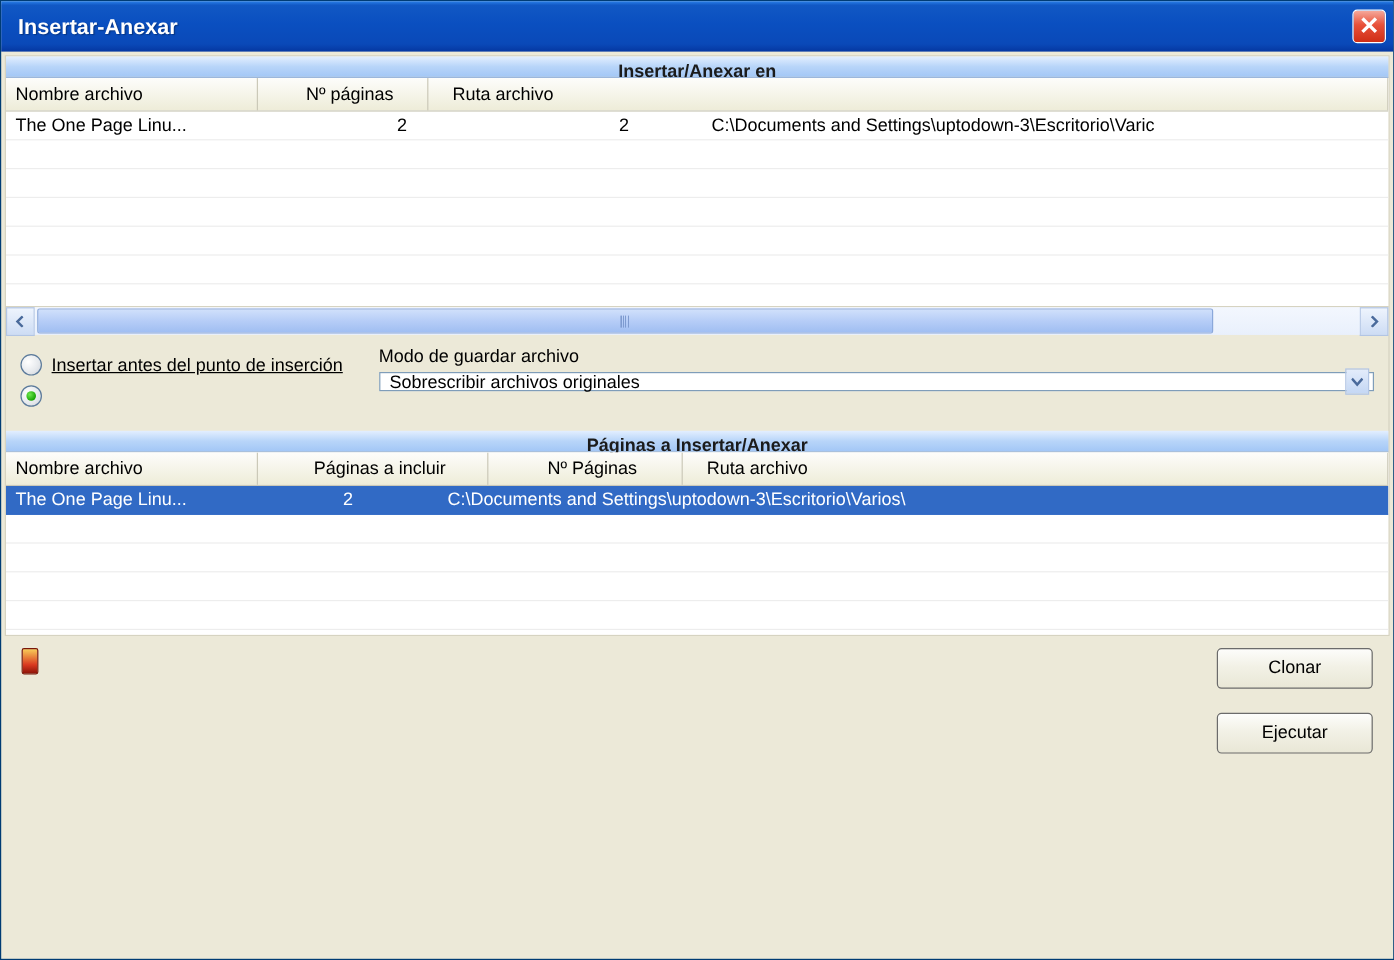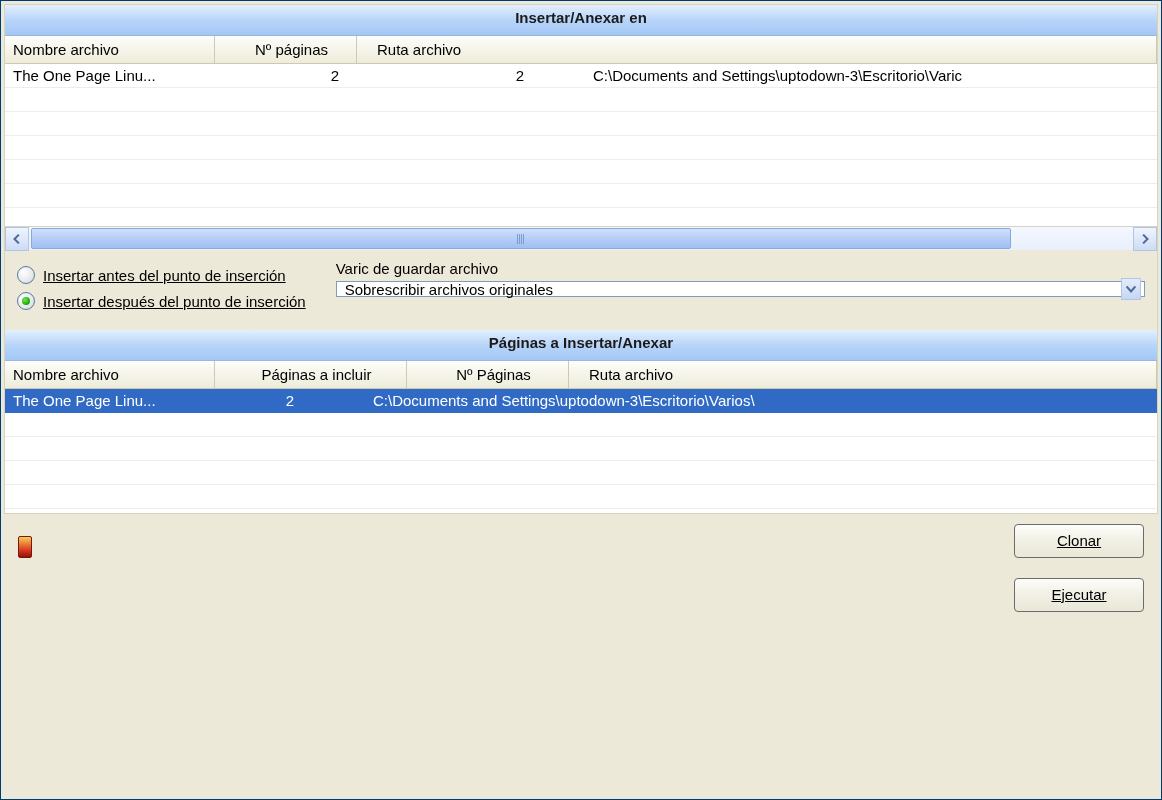--- a/index.html
+++ b/index.html
@@ -51,21 +51,21 @@
   display: flex;
   flex-direction: column;
 }
 .panel {
   background: #ece9d8;
   border: 1px solid #d6d3c1;
   display: flex;
   flex-direction: column;
 }
 .panel-header {
-  height: 31px;
+  height: 18px;
   background: linear-gradient(to bottom, #e3efff 0%, #b8d5f9 50%, #a3c7f6 100%);
   border-bottom: 1px solid #9cb7db;
   font-size: 15px;
   font-weight: bold;
   color: #1b1b1b;
   text-align: center;
   line-height: 26px;
 }
 .listview {
   background: #fff;
@@ -202,22 +202,21 @@
 }
 .footer {
   padding: 10px 14px 16px 14px;
   display: flex;
   flex-direction: column;
   gap: 20px;
 }
 .footer-row {
   display: flex;
   justify-content: space-between;
-  align-items: flex-end;
-  text-decoration: underline;
+  align-items: flex-start;
 }
 .mini-icon {
   width: 14px; height: 22px;
   background: linear-gradient(to bottom, #f8cc58 0%, #da3920 65%, #8f1409 100%);
   border-radius: 2px;
   border: 1px solid #7a1708;
 }
 .btn {
   min-width: 130px;
   height: 34px;
@@ -241,20 +240,30 @@
 .b-col-4 { flex: 1; }
 #top-list { height: 190px; }
 #top-list .lv-rows { height: 160px; }
 #bottom-list { height: 152px; }
 #bottom-list .lv-rows { height: 124px; }
 </style>
 </head>
 <body>
 
 <div class="window">
+  <div class="titlebar">
+    <span class="title">Insertar-Anexar</span>
+    <div class="close-btn">
+      <span>
+        <svg viewBox="0 0 10 10">
+            <path d="M1 1 L9 9 M9 1 L1 9" stroke="#fff" stroke-width="2" fill="none"></path>
+          </svg>
+      </span>
+    </div>
+  </div>
 
   <div class="content">
 
     <div class="panel">
       <div class="panel-header">Insertar/Anexar en</div>
       <div class="listview" id="top-list">
         <div class="lv-headers">
           <div class="col col-1">Nombre archivo</div>
           <div class="col col-3 center">Nº páginas</div>
           <div class="col col-4">Ruta archivo</div>
@@ -294,25 +303,24 @@
       <div class="middle">
         <div class="radios">
           <div class="radio">
             <span class="bullet"></span>
             <span>Insertar antes del punto de inserción</span>
           </div>
           <div class="radio">
             <span class="bullet checked">
                 <span class="dot"></span>
               </span>
-            <span>Insertar después del punto de inserción</span>
           </div>
         </div>
         <div class="save-mode">
-          <div class="lbl">Varic de guardar archivo</div>
+          <div class="lbl">Modo de guardar archivo</div>
           <div class="dropdown">
             <span>Sobrescribir archivos originales</span>
             <span class="dd-arrow">
               <svg viewBox="0 0 8 8" width="10" height="10">
                   <path d="M0.5 2 L4 6 L7.5 2" stroke="#4a6a9b" stroke-width="1.6" fill="none"></path>
                 </svg>
             </span>
           </div>
         </div>
       </div>

